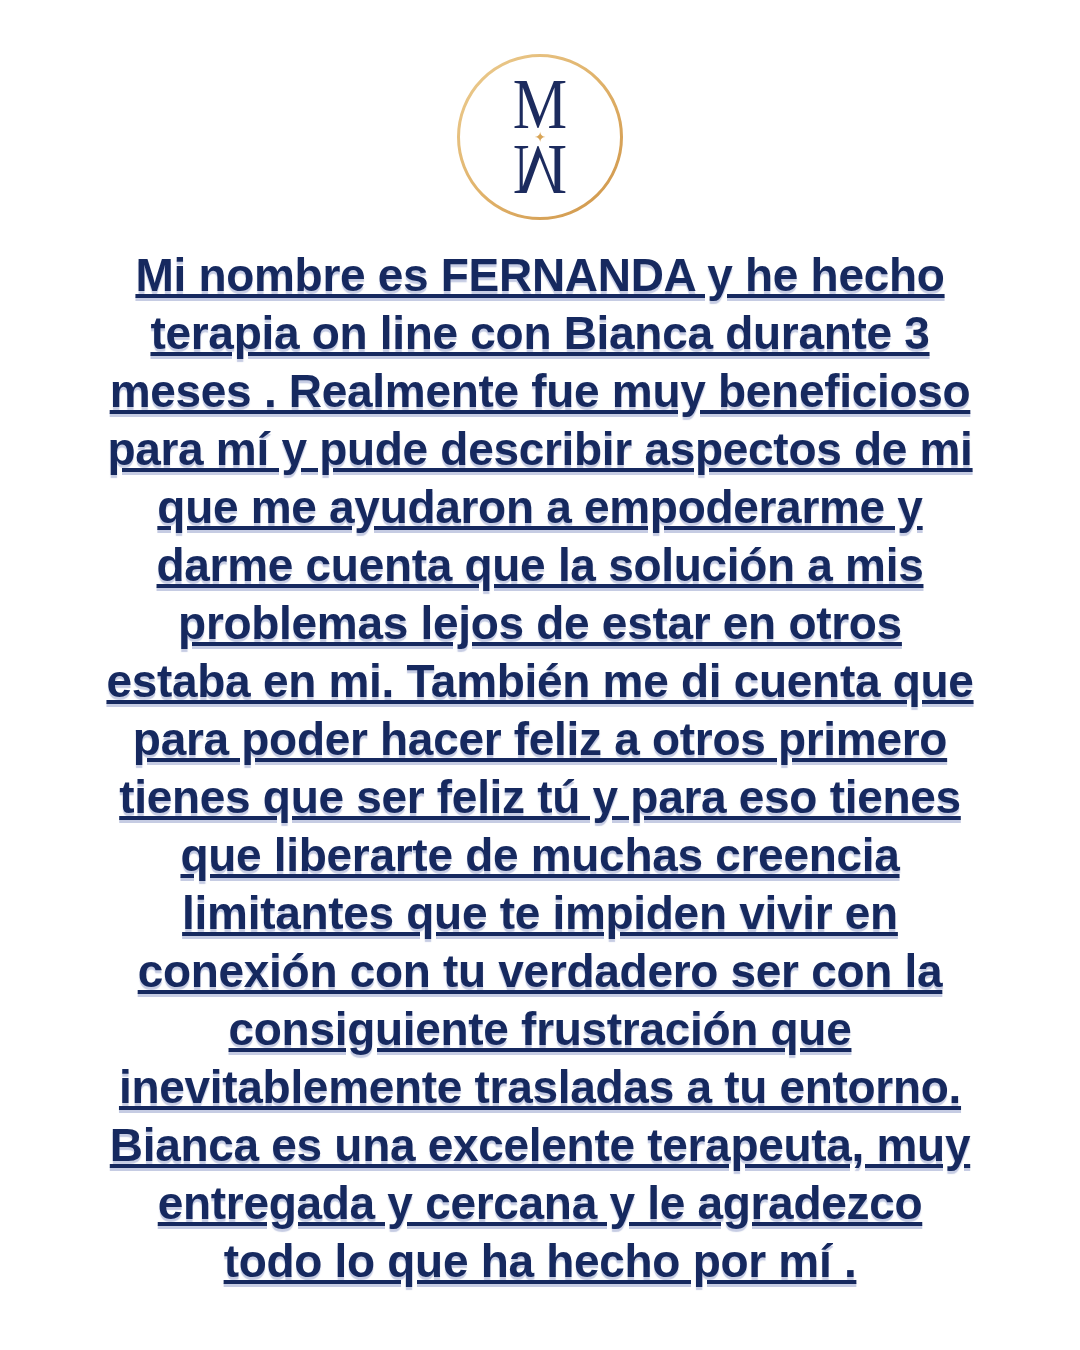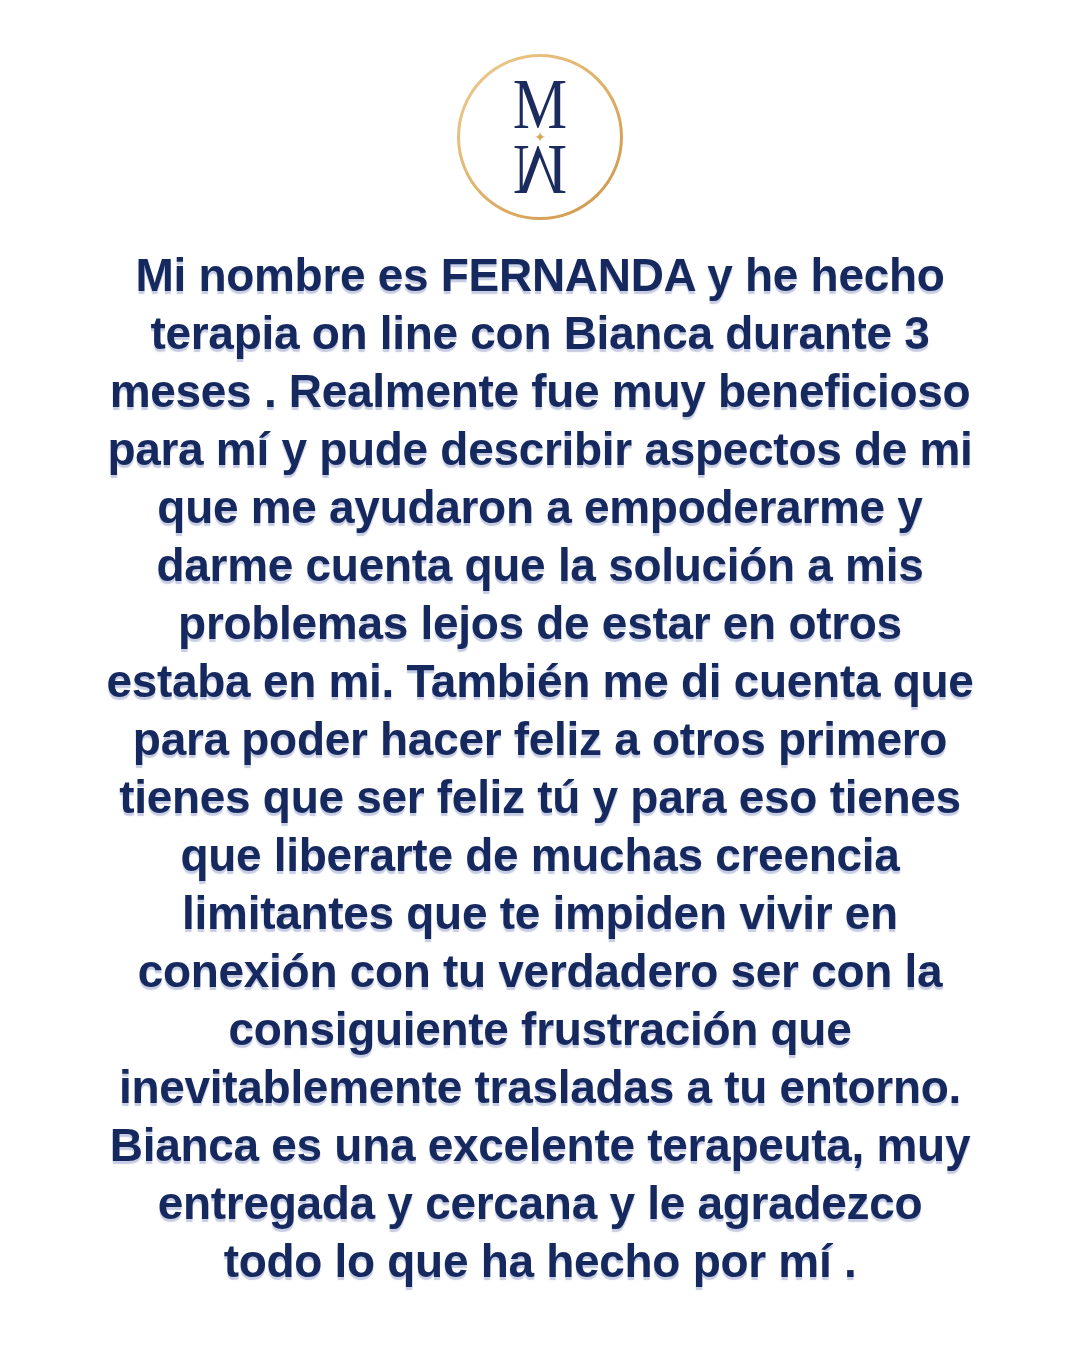--- a/index.html
+++ b/index.html
@@ -63,20 +63,21 @@
     margin-top: 24px;
     width: 928px;
     text-align: center;
     font-weight: bold;
     font-size: 46px;
     line-height: 58px;
     letter-spacing: -0.3px;
     color: #16295f;
     white-space: pre;
     text-shadow: 0 3px 1px rgba(141, 154, 200, 0.5);
+    text-decoration: underline;
   }
 </style>
 </head>
 <body>
 
 <div class="card">
 
   <div class="logo">
     <svg width="170" height="170" viewBox="0 0 170 170">
       <defs>

